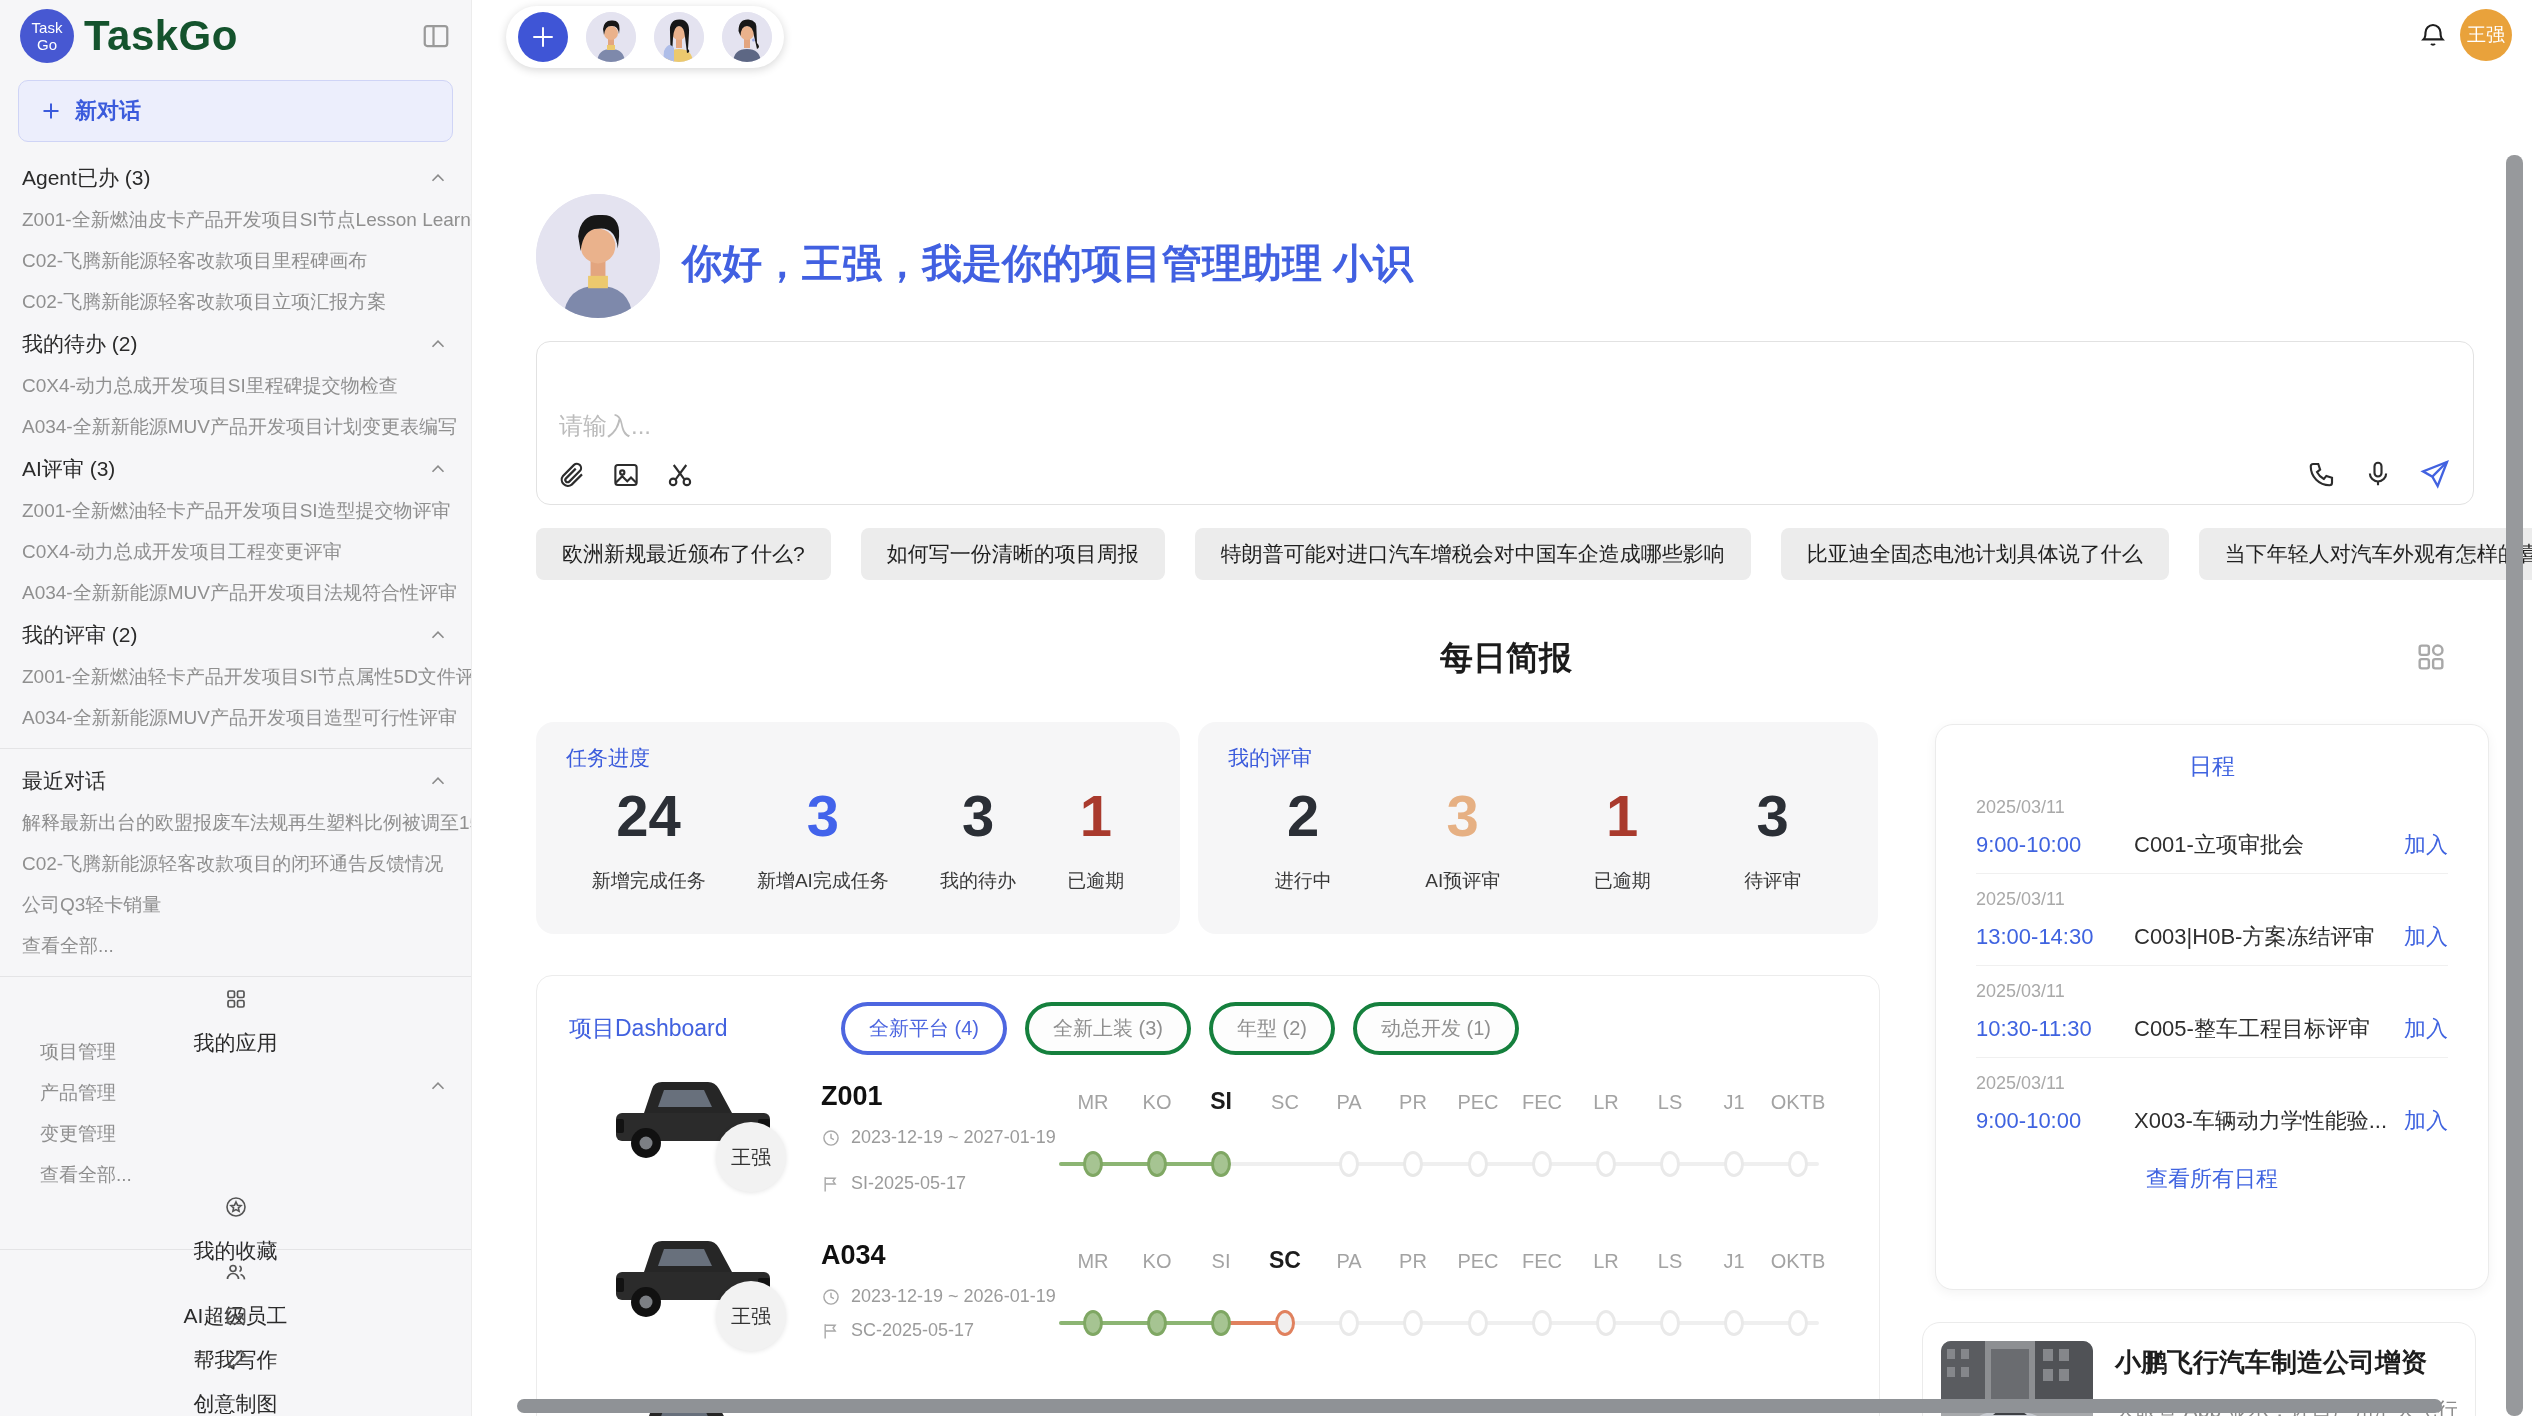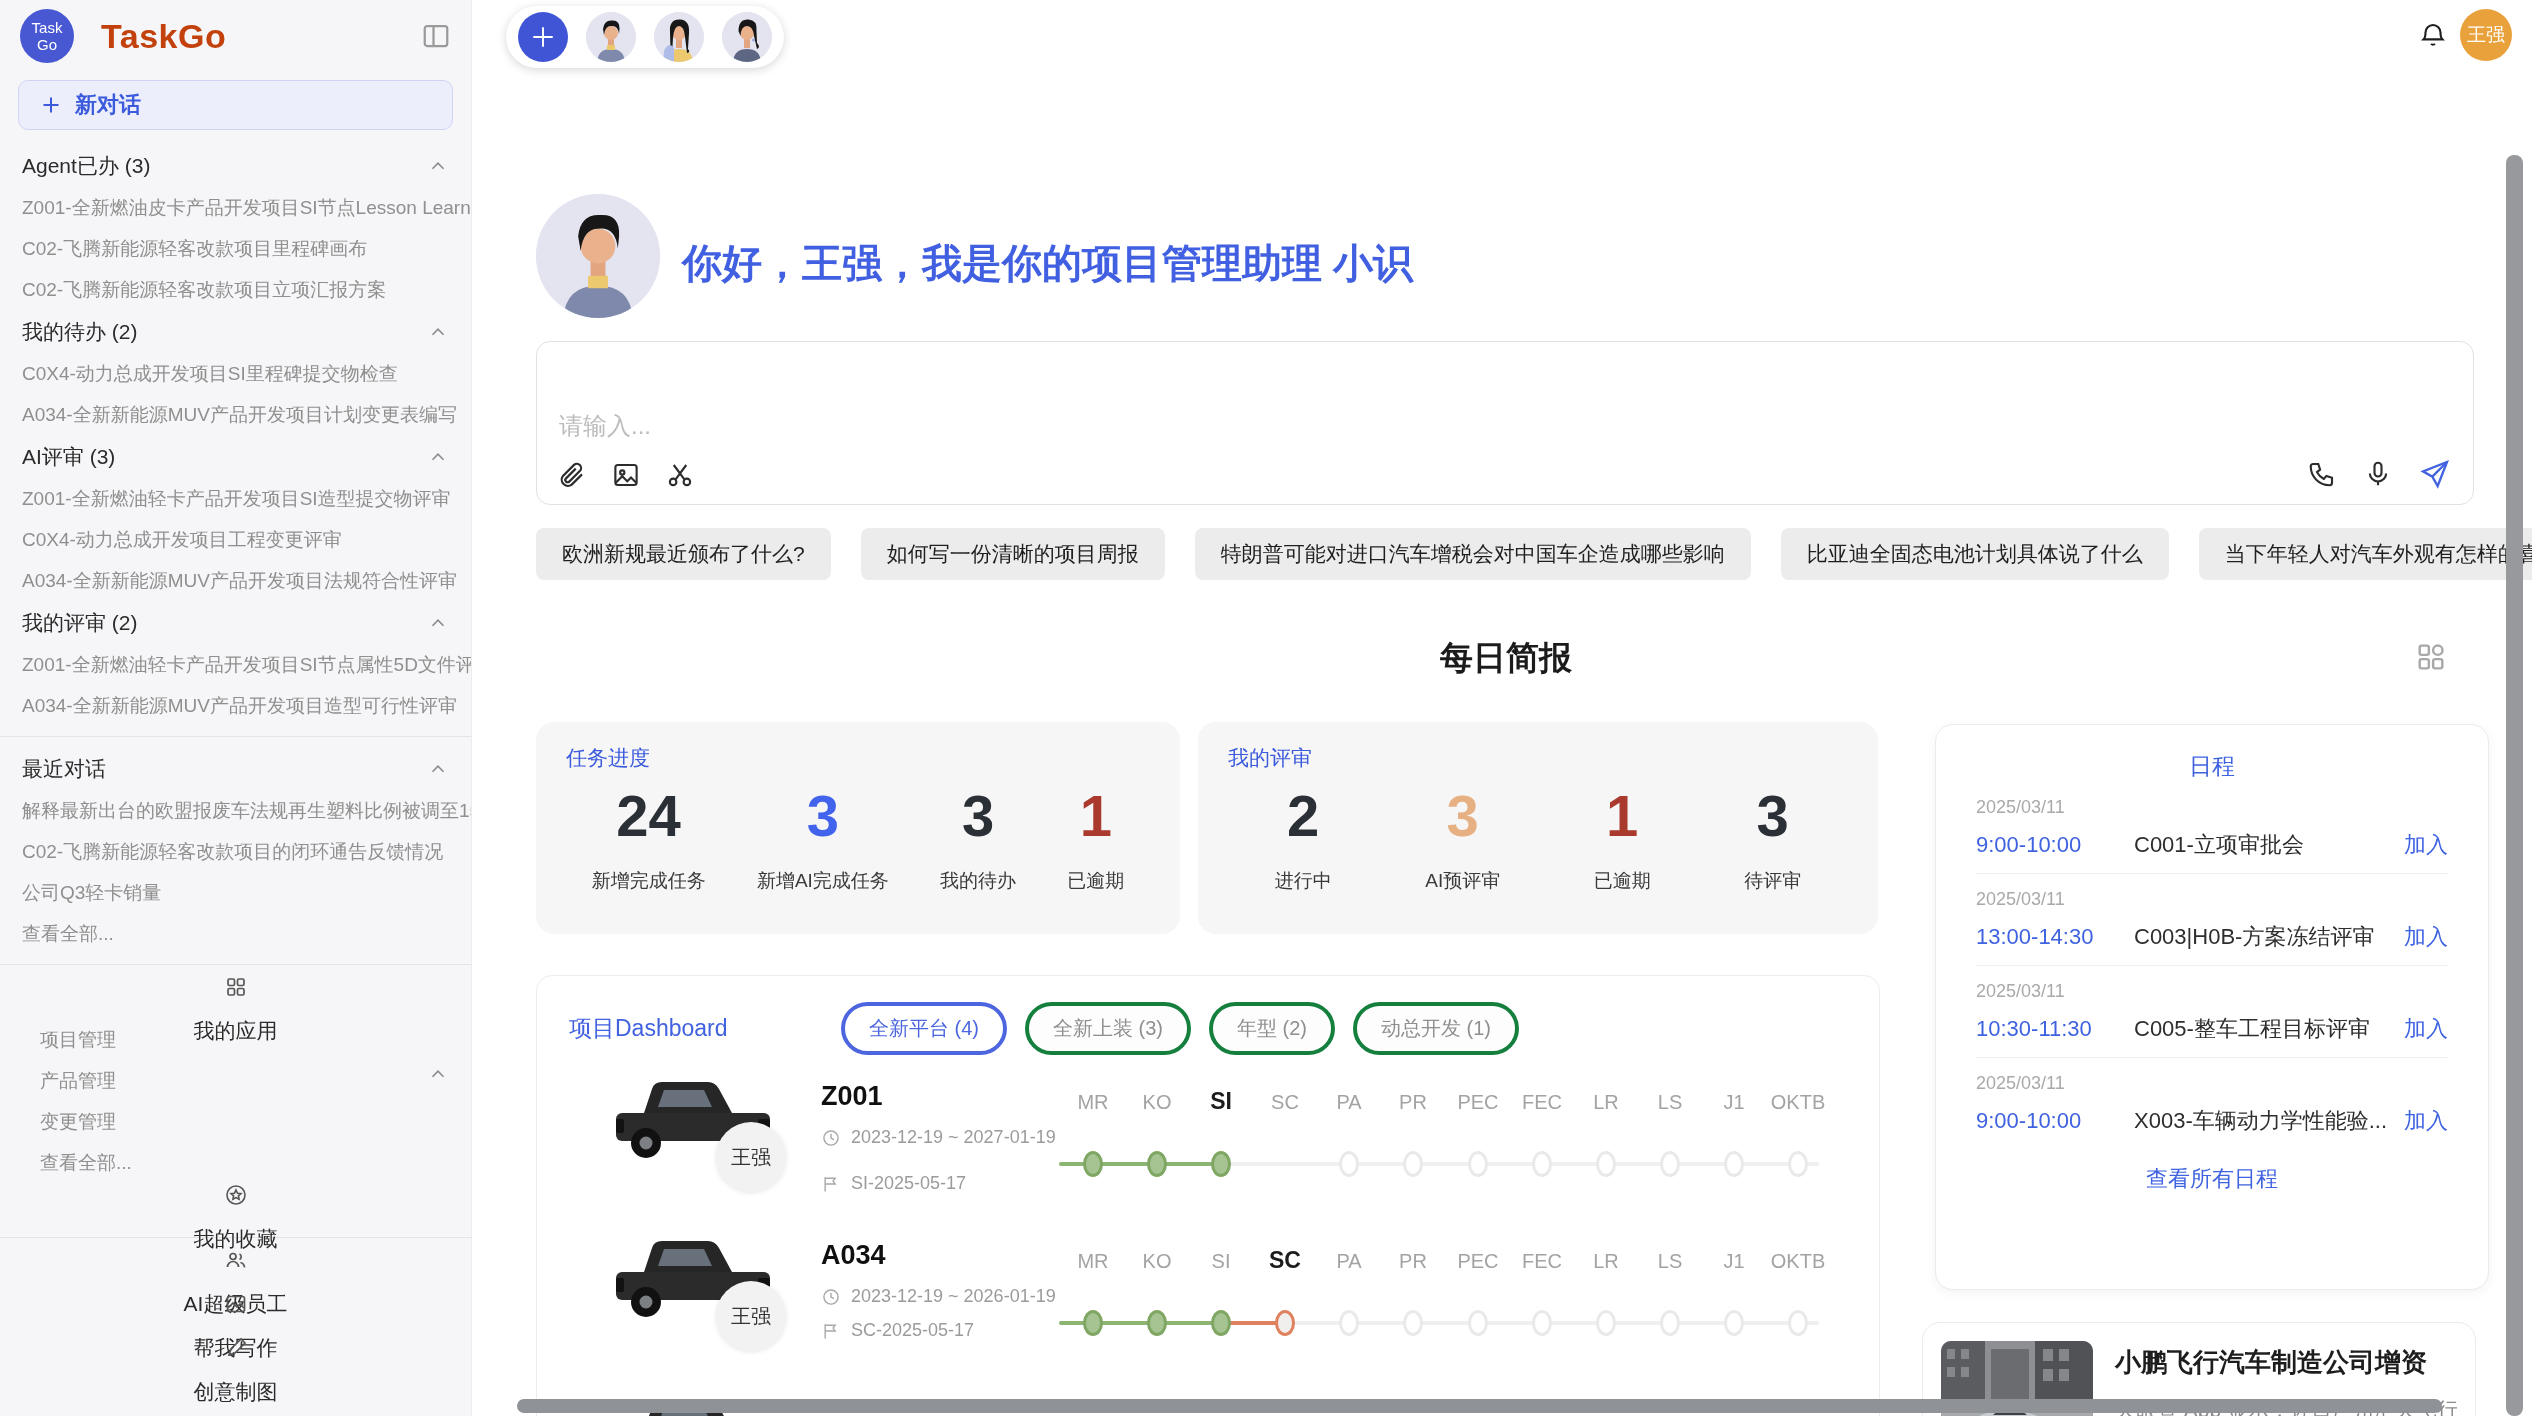--- a/index.html
+++ b/index.html
@@ -7,23 +7,23 @@
        font-family:"Liberation Sans","DejaVu Sans",sans-serif;color:#222;}
   .page{position:relative;width:2532px;height:1416px;overflow:hidden;}
 
   
   .sidebar{position:absolute;left:0;top:0;width:472px;height:100%;background:#f6f6f8;
            box-sizing:border-box;overflow:hidden;border-right:1px solid #ececec;}
   .logo-row{display:flex;align-items:center;height:72px;padding:0 20px;}
   .logo-circle{width:54px;height:54px;border-radius:50%;background:#4758d2;color:#fff;
                display:flex;flex-direction:column;align-items:center;justify-content:center;
                font-size:15px;line-height:17px;flex:none;}
-  .app-title{font-size:34px;font-weight:bold;color:#c2410c;margin-left:27px;letter-spacing:.5px;}
+  .app-title{font-size:42px;font-weight:bold;color:#14532d;margin-left:10px;letter-spacing:.5px;}
   .panel-icon{margin-left:auto;color:#9a9a9a;display:flex;}
-  .new-chat{margin:8px 18px 14px;height:50px;border:1px solid #cfd4f6;background:#eceefc;
+  .new-chat{margin:8px 18px 14px;height:62px;border:1px solid #cfd4f6;background:#eceefc;
             border-radius:10px;display:flex;align-items:center;padding:0 22px;gap:14px;
             color:#3b5bdc;font-size:22px;font-weight:bold;cursor:pointer;box-sizing:border-box;}
   .sec-header{display:flex;align-items:center;justify-content:space-between;
               padding:0 22px;height:43px;font-size:21px;color:#2b2b2b;font-weight:500;}
   .sec-header .chev{color:#8b8b8b;display:flex;}
   .side-item{padding:0 22px;height:41px;line-height:41px;font-size:19px;color:#8f8f8f;
              white-space:nowrap;overflow:hidden;cursor:pointer;}
   .side-divider{height:1px;background:#e4e4e6;margin:10px 0;}
   .icon-row{display:flex;align-items:center;gap:18px;padding:0 22px;height:44px;
             font-size:21px;color:#2b2b2b;cursor:pointer;flex-direction:column;}

